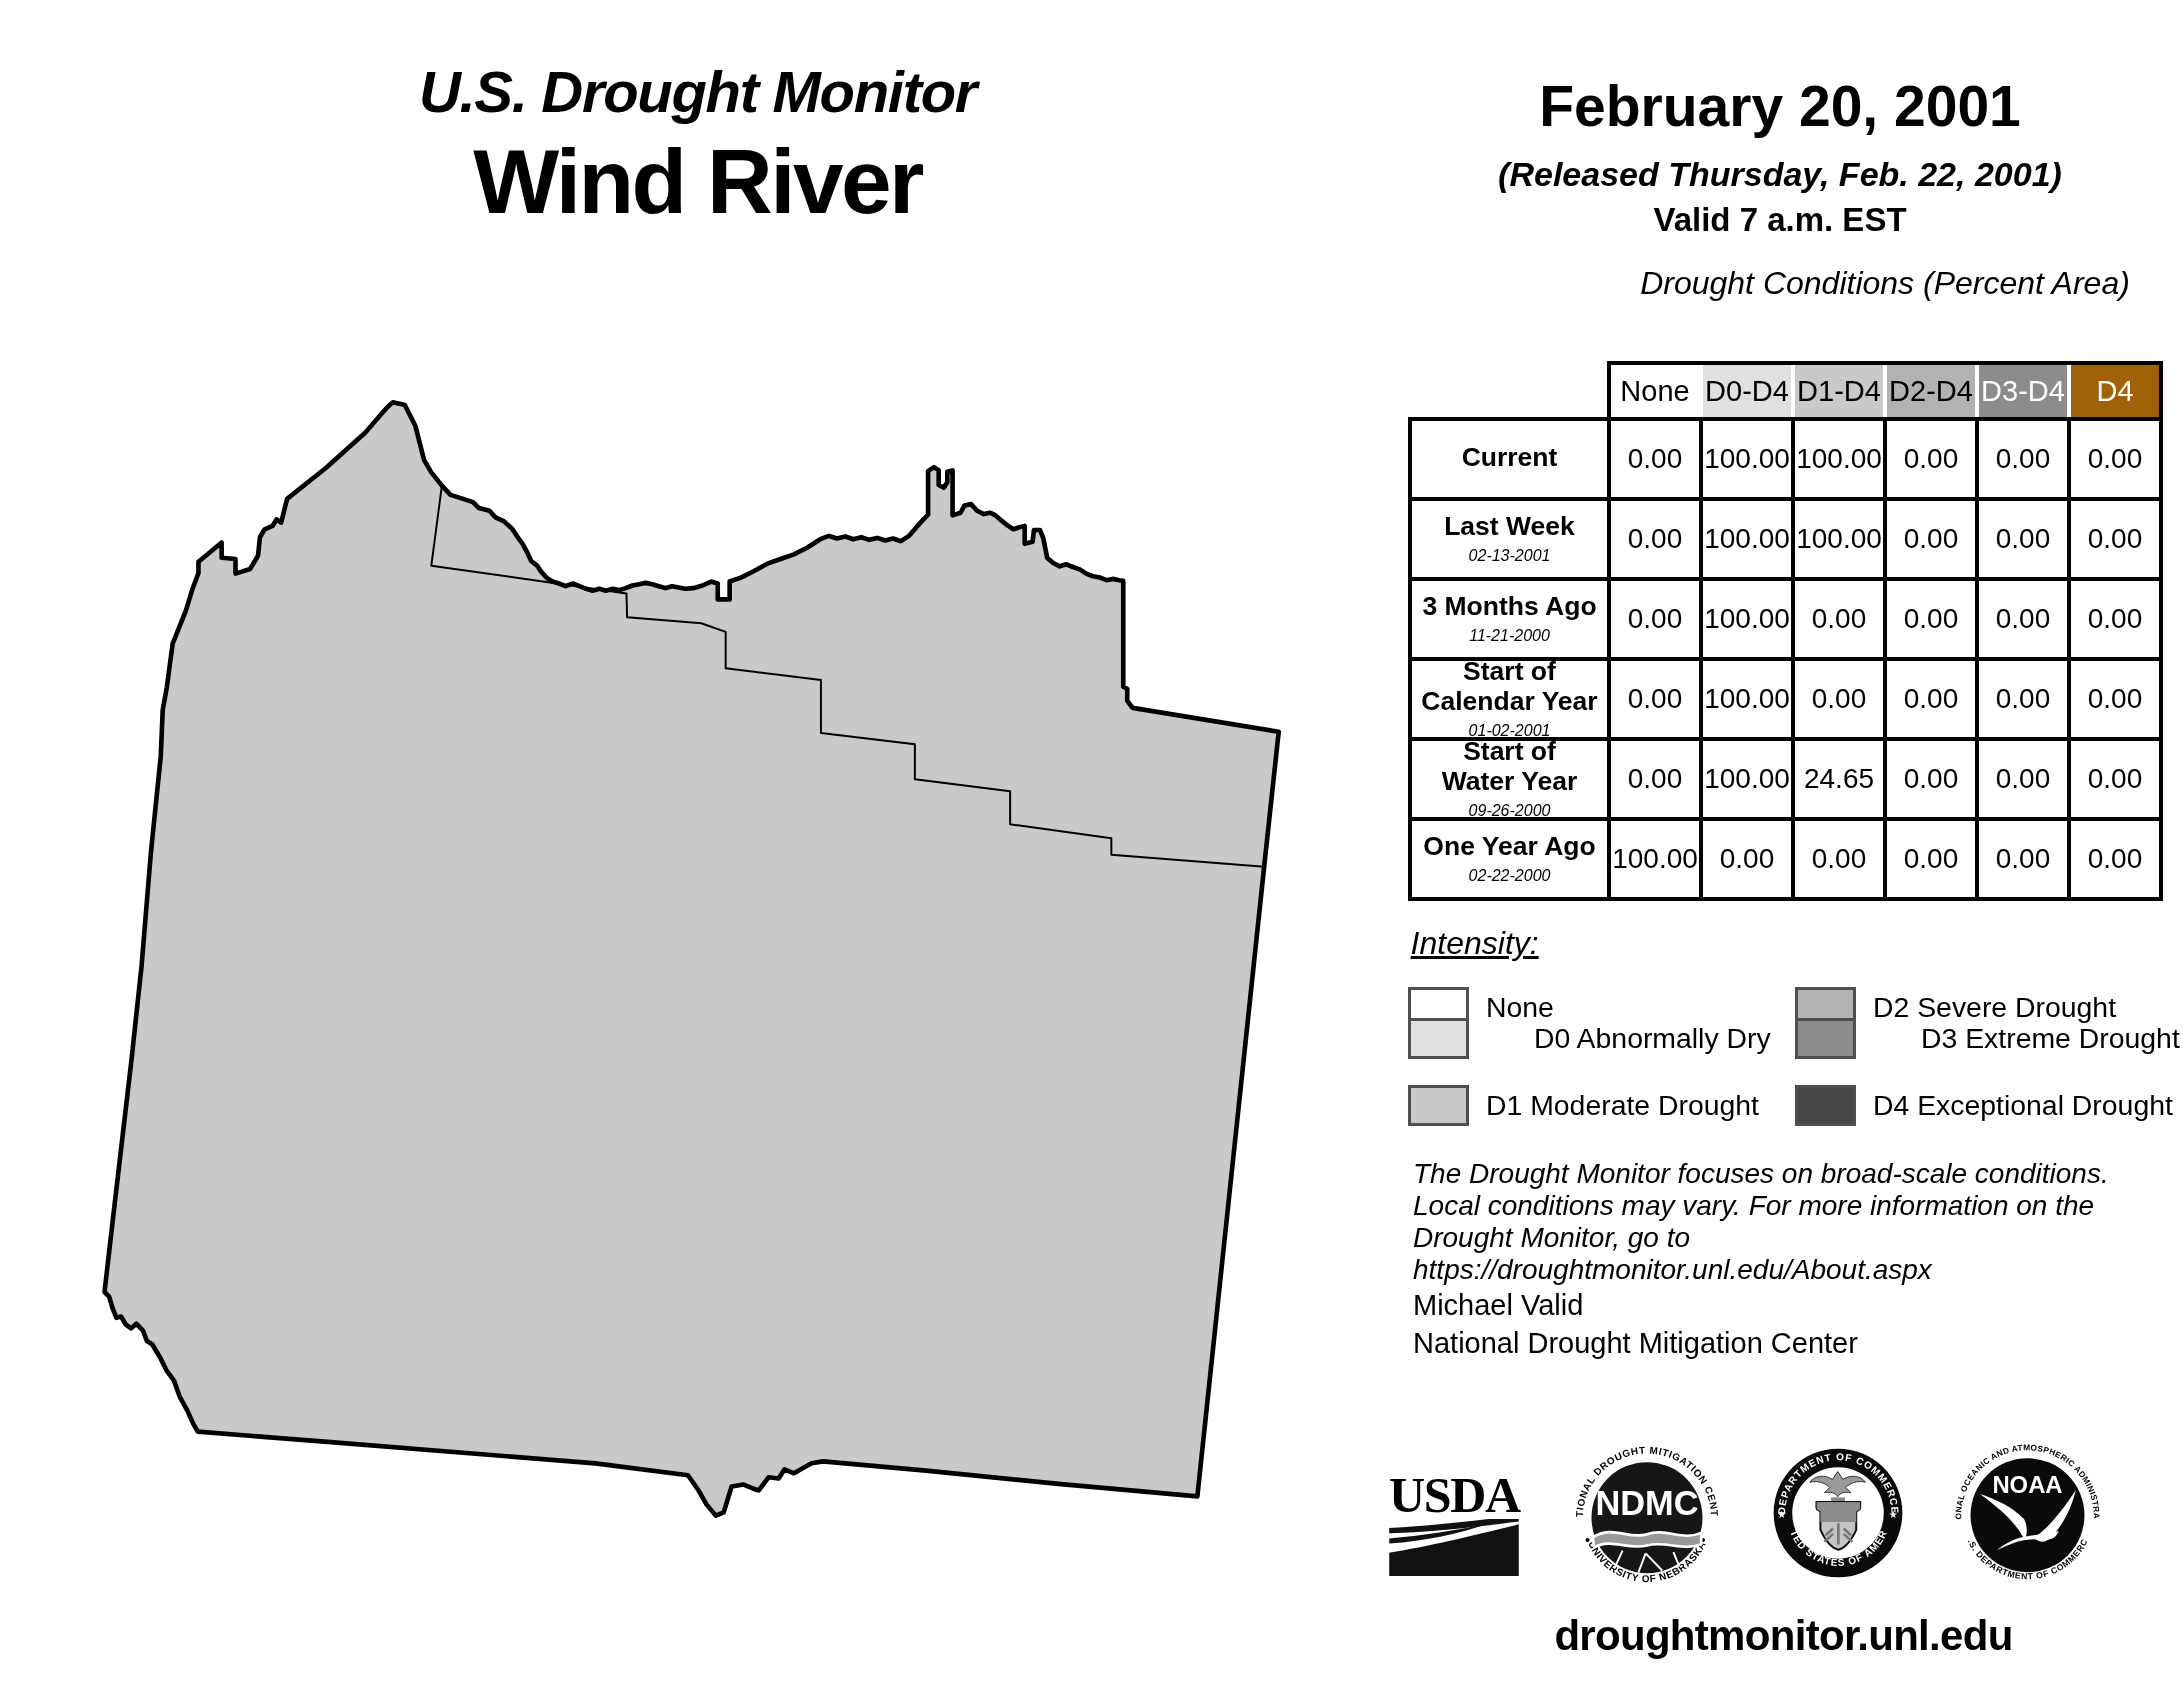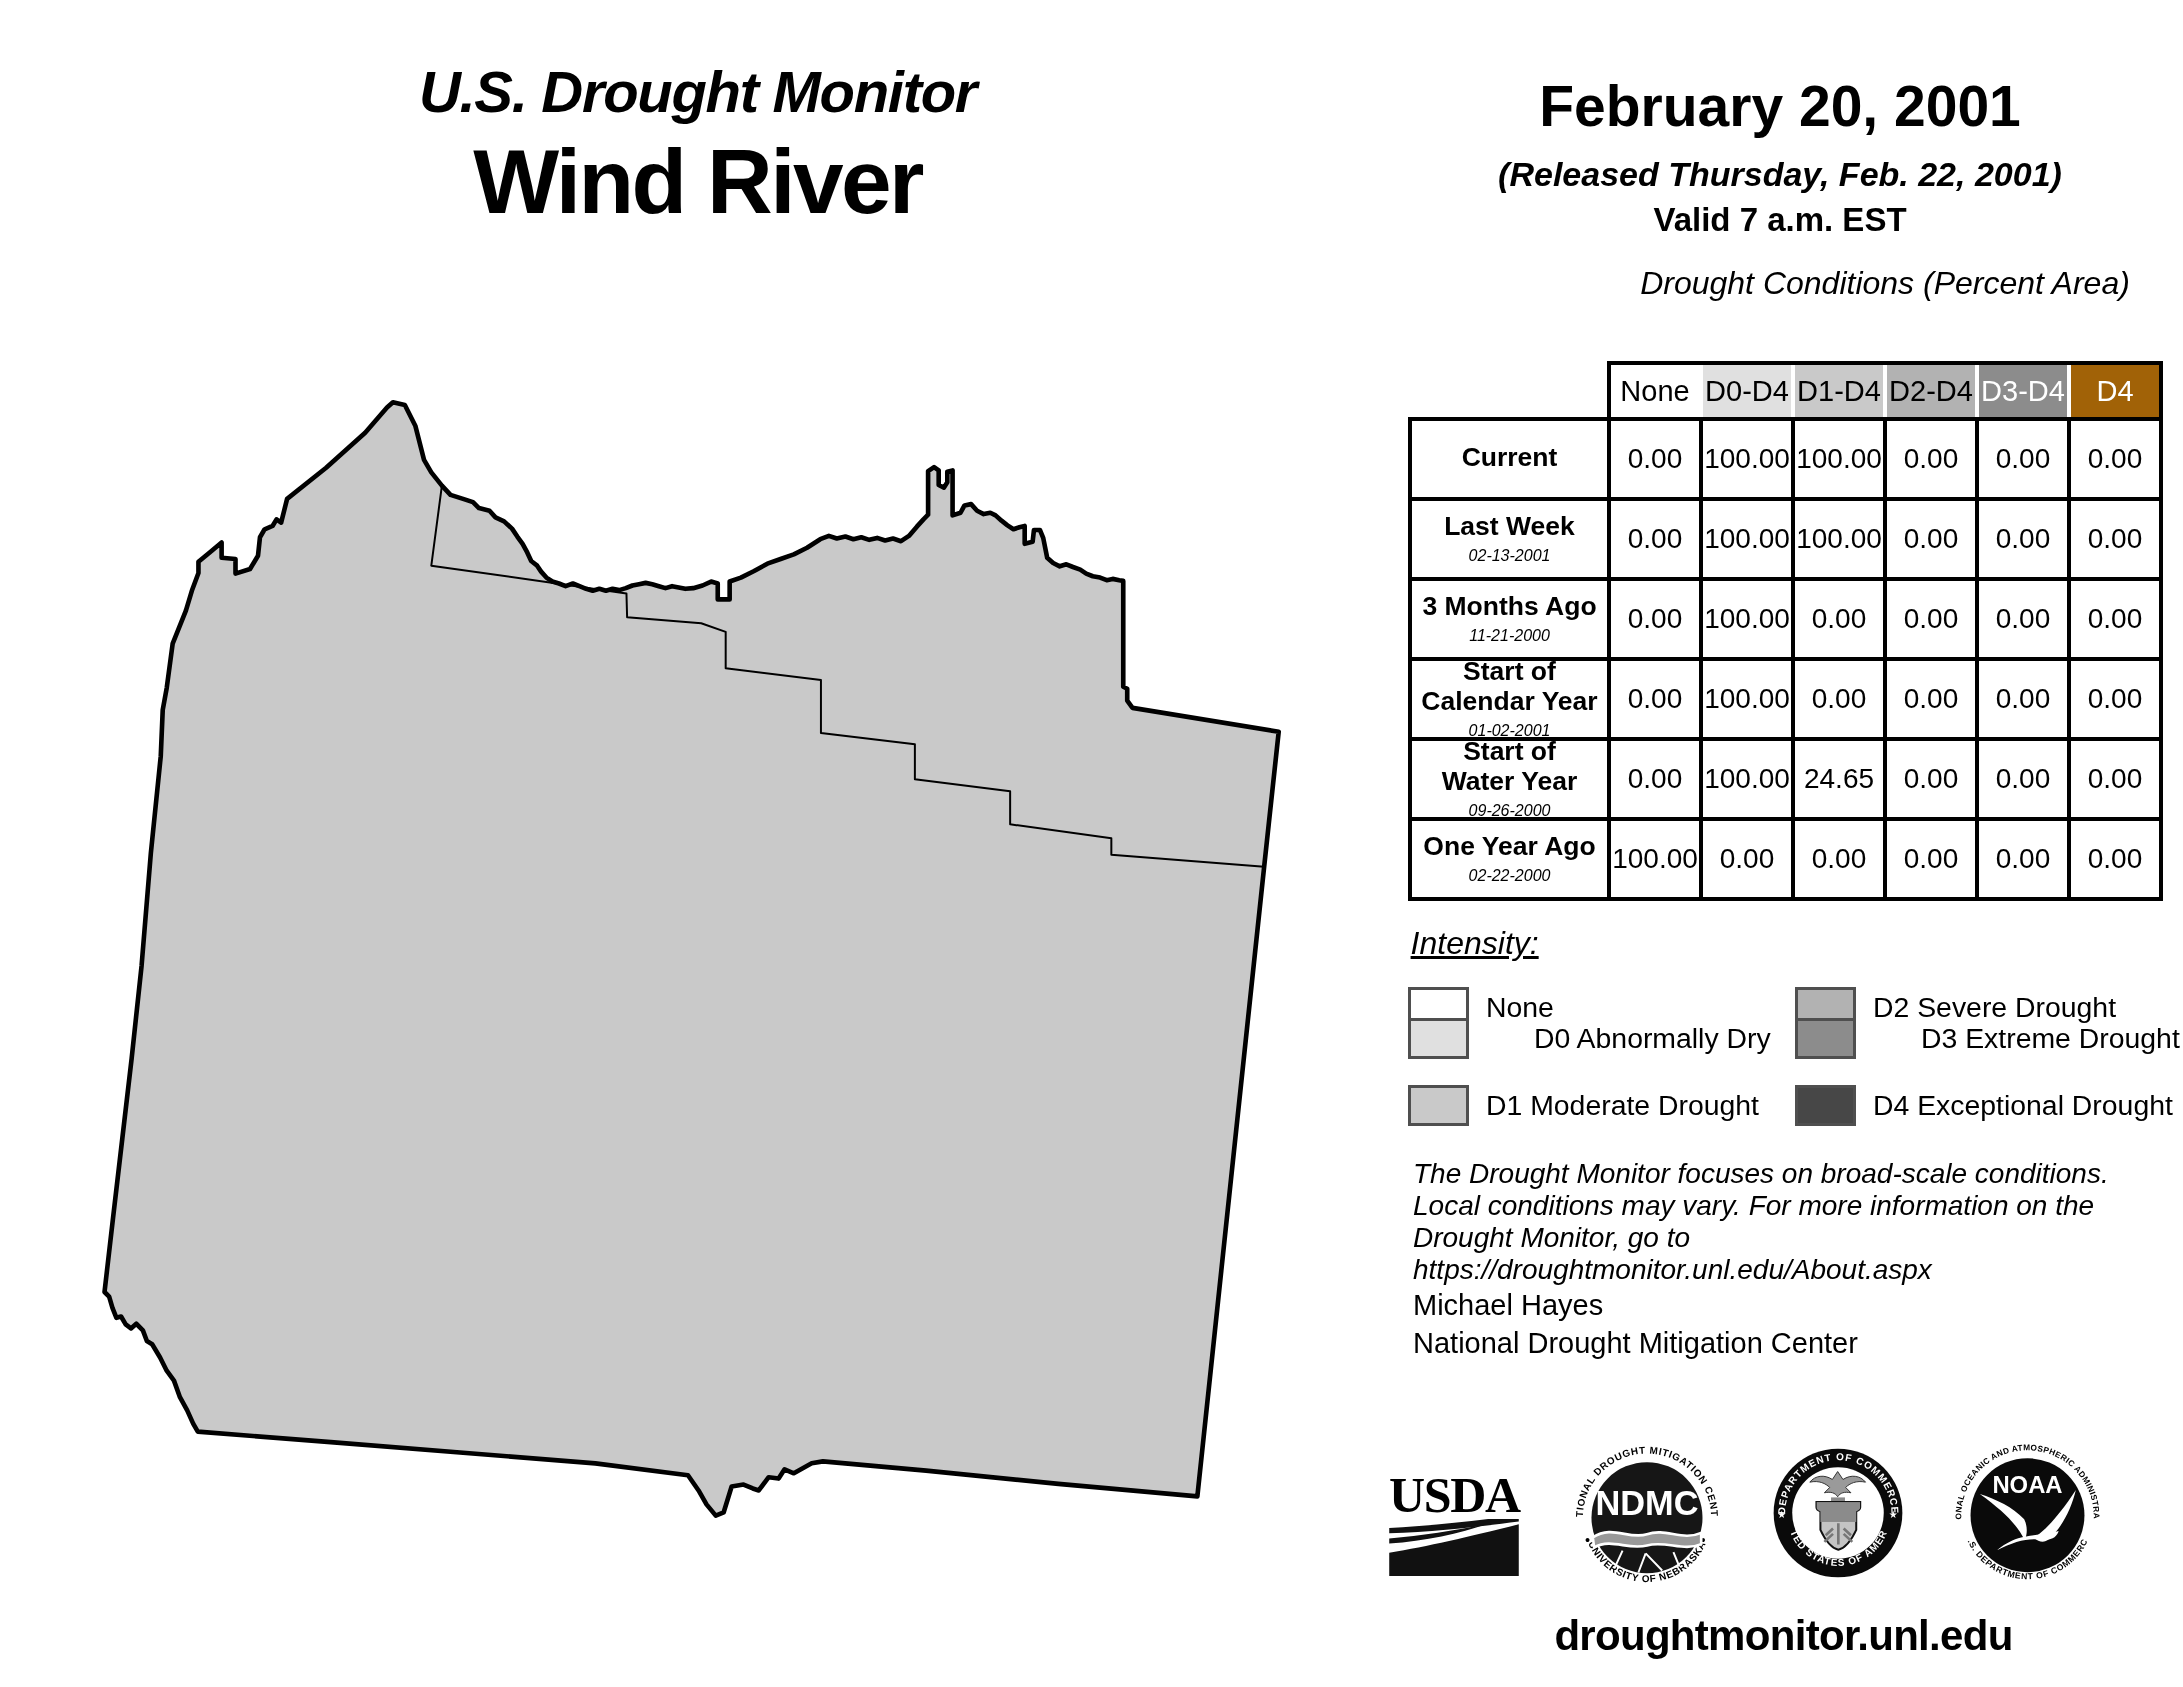--- a/index.html
+++ b/index.html
@@ -206,21 +206,21 @@
     </div>
   </div>
 
   <div class="abs disclaimer">
     <div>The Drought Monitor focuses on broad-scale conditions.</div>
     <div>Local conditions may vary. For more information on the</div>
     <div>Drought Monitor, go to https://droughtmonitor.unl.edu/About.aspx</div>
   </div>
 
   <div class="abs author">
-    <div class="author-line">Michael Hayes</div>
+    <div class="author-line">Michael Valid</div>
     <div class="author-line">National Drought Mitigation Center</div>
   </div>
 
   <div class="abs usda">
     <div class="usda-word">USDA</div>
     <svg width="130" height="57" viewBox="0 0 200 88">
       <path fill="#111" d="M0,14 C70,10 140,2 200,-6 L200,4 C140,12 70,20 0,22 Z"></path>
       <path fill="#111" d="M0,30 C50,26 100,18 150,8 C110,22 55,34 0,38 Z"></path>
       <path fill="#111" d="M0,52 C60,42 120,28 200,8 L200,88 L0,88 Z"></path>
     </svg>

